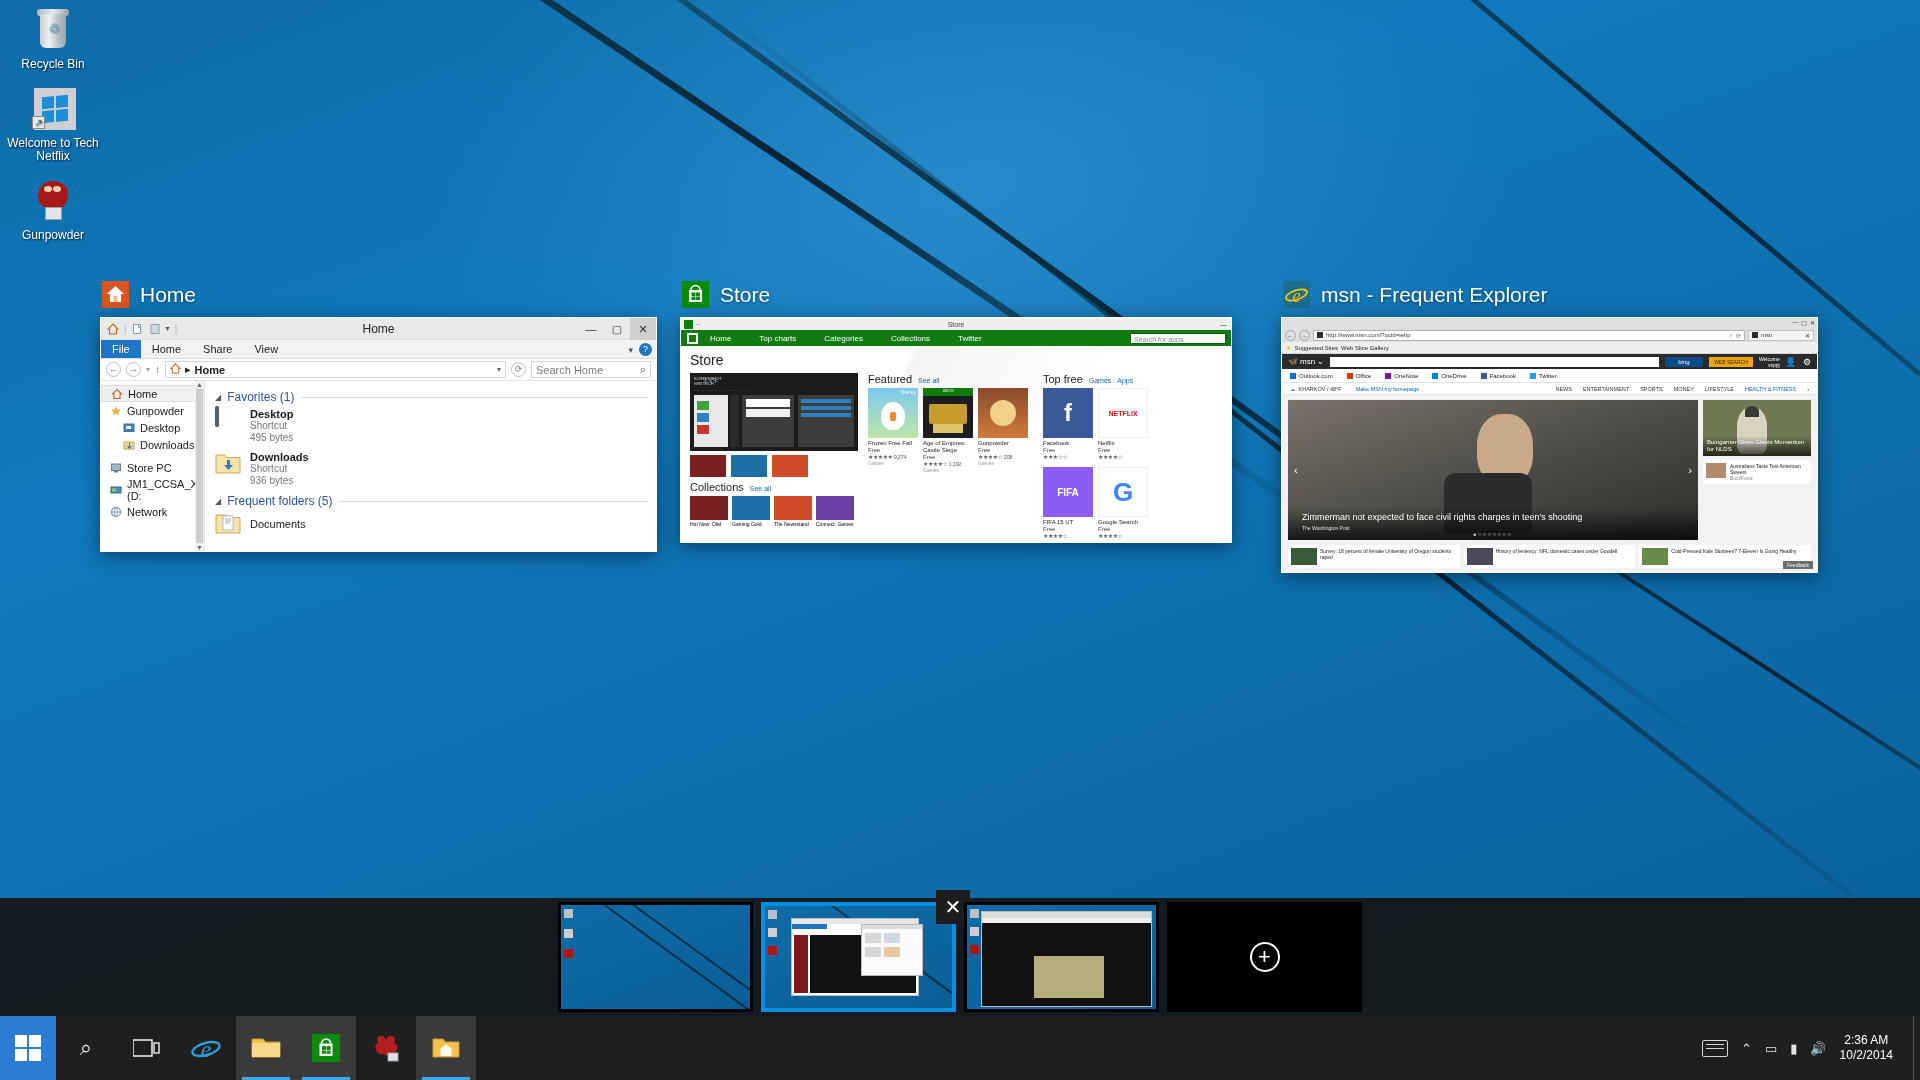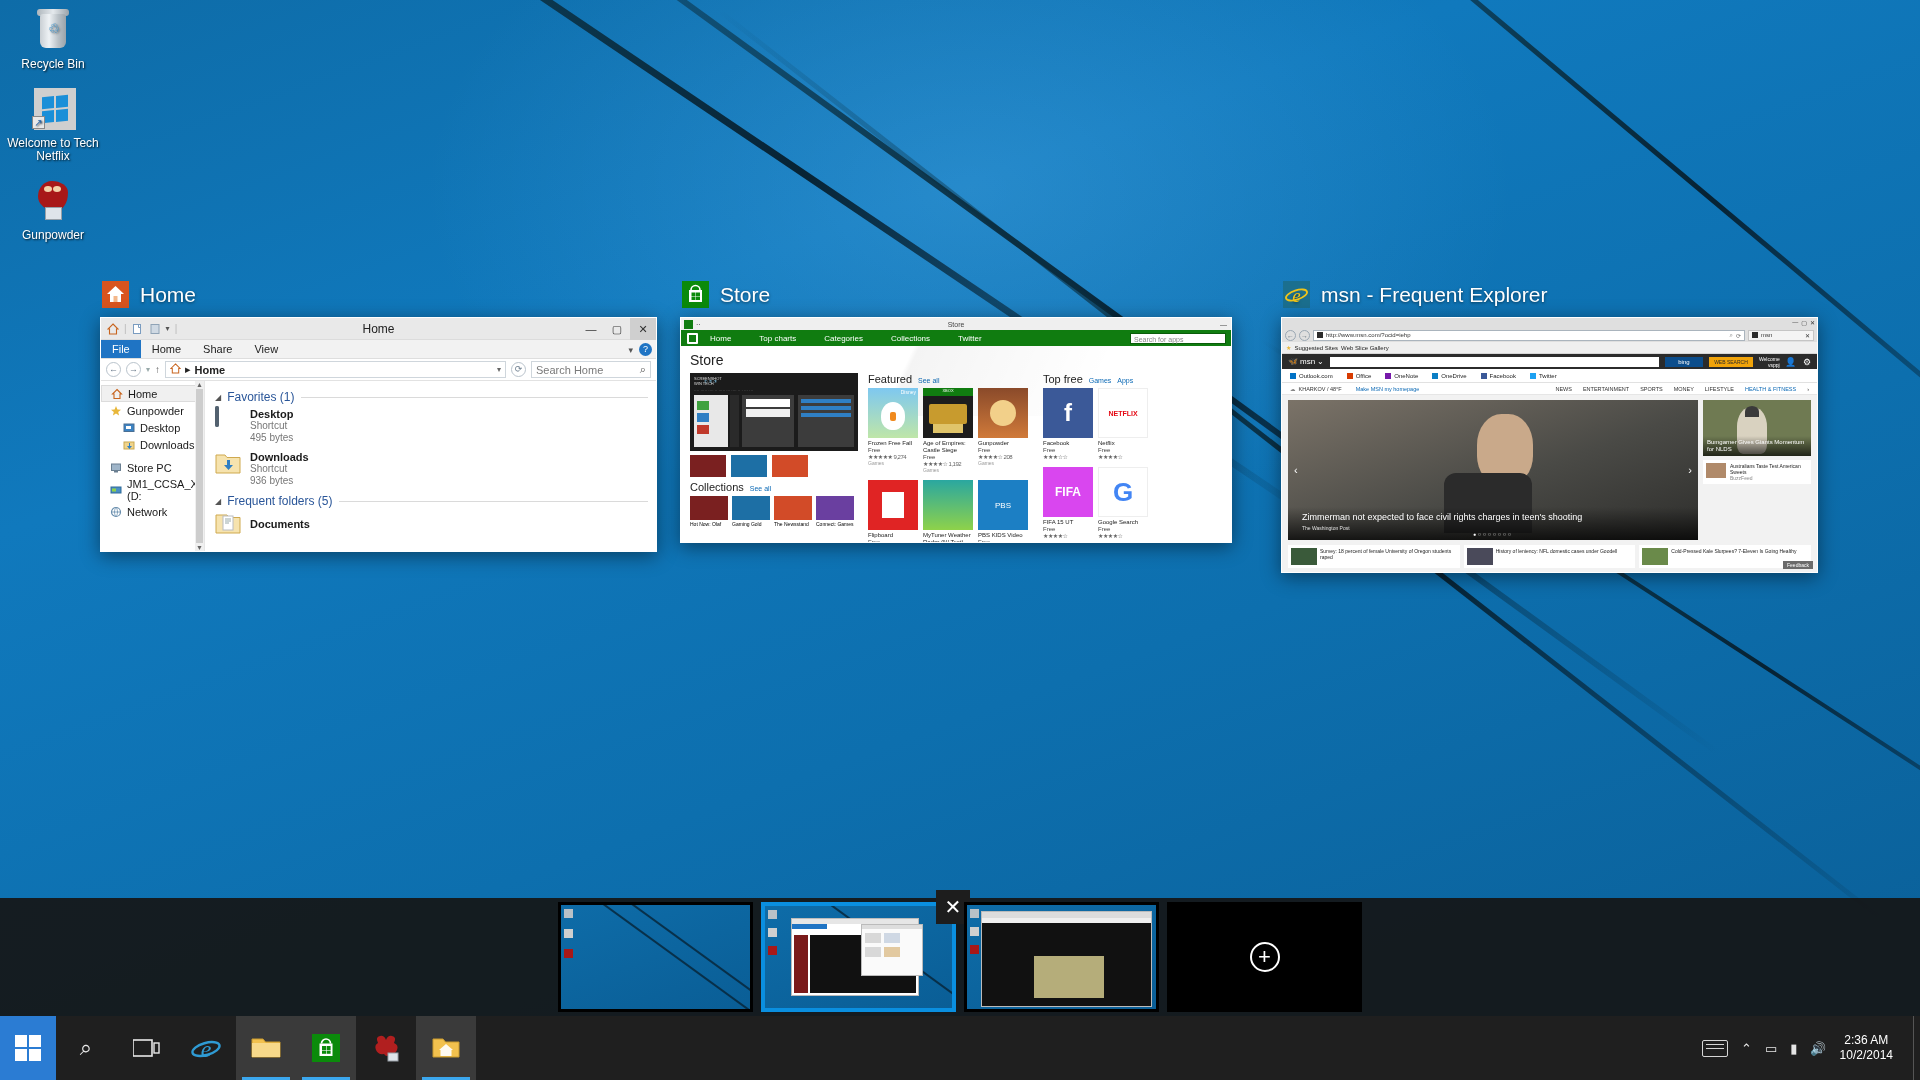--- a/index.html
+++ b/index.html
@@ -507,21 +507,21 @@
 
         <div class="file-row">
           <span class="file-ico">
             <svg width="26" height="24" viewBox="0 0 26 24">
                 <path d="M1 3 h11 l2 2.5 h11 V21 H1 Z" fill="#f6e3ae" stroke="#cfa94f"></path>
                 <rect x="8" y="4" width="10" height="14" fill="#fff" stroke="#b9bcc0"></rect>
                 <path d="M10 7 h6 M10 9 h6 M10 11 h4" stroke="#9aa" fill="none"></path>
               </svg>
           </span>
           <span class="file-meta" style="padding-top:6px">
-            <span class="nm" style="display:block;font-weight:bold">Documents</span>
+            <span class="nm" style="display:block;font-weight:normal">Documents</span>
           </span>
         </div>
       </div>
     </div>
 
   </div>
 </div>
 
 <div class="tv-win" style="left:680px; top:281px; width:552px;">
   <div class="tv-caption">
@@ -651,41 +651,20 @@
               <div class="art" style="background:linear-gradient(#8a4a2a,#d07a3a)">
                 <span style="position:absolute;left:12px;top:12px;width:26px;height:26px;background:#f2d08a;border-radius:50%"></span>
               </div>
               <div class="nm">Gunpowder</div>
               <div class="pr">Free</div>
               <div class="st-rate"><span>★★★★☆</span> <span>208</span></div>
               <div class="cat">Games</div>
             </div>
           </div>
 
-          <div class="tiles" style="margin-top:7px">
-            <div class="tile">
-              <div class="art" style="background:#e02424">
-                <span style="position:absolute;left:14px;top:12px;width:22px;height:26px;background:#fff"></span>
-              </div>
-              <div class="nm">Flipboard</div>
-              <div class="pr">Free</div>
-
-            </div>
-            <div class="tile">
-              <div class="art" style="background:linear-gradient(#2aa7a0,#8ed24a)"></div>
-              <div class="nm">MyTuner Weather Radar (N/ Test) $3.95</div>
-
-            </div>
-            <div class="tile">
-              <div class="art" style="background:#1c7fc4;display:flex;align-items:center;justify-content:center;color:#fff;font-size:8px">PBS</div>
-              <div class="nm">PBS KIDS Video</div>
-              <div class="pr">Free</div>
-
-            </div>
-          </div>
         </div>
 
         <div style="width:112px">
           <div class="st-sec-h">
             <span>Top free</span>
             <span class="lnk">Games</span>
             <span class="lnk">Apps</span>
           </div>
           <div class="tiles">
             <div class="tile">
@@ -696,21 +675,21 @@
             </div>
             <div class="tile">
               <div class="art" style="background:#fff;display:flex;align-items:center;justify-content:center;color:#e50914;font-size:7px;font-weight:bold;border:1px solid #eee">NETFLIX</div>
               <div class="nm">Netflix</div>
               <div class="pr">Free</div>
               <div class="st-rate"><span>★★★★☆</span></div>
             </div>
           </div>
           <div class="tiles" style="margin-top:7px">
             <div class="tile">
-              <div class="art" style="background:#d946ef;display:flex;align-items:center;justify-content:center;color:#fff;font-size:12px;font-weight:bold">FIFA</div>
+              <div class="art" style="background:#8b5cf6;display:flex;align-items:center;justify-content:center;color:#fff;font-size:10px;font-weight:bold">FIFA</div>
               <div class="nm">FIFA 15 UT</div>
               <div class="pr">Free</div>
               <div class="st-rate"><span>★★★★☆</span></div>
             </div>
             <div class="tile">
               <div class="art" style="background:#fff;display:flex;align-items:center;justify-content:center;color:#4285f4;font-size:26px;font-weight:bold;border:1px solid #eee">G</div>
               <div class="nm">Google Search</div>
               <div class="pr">Free</div>
               <div class="st-rate"><span>★★★★☆</span></div>
             </div>

